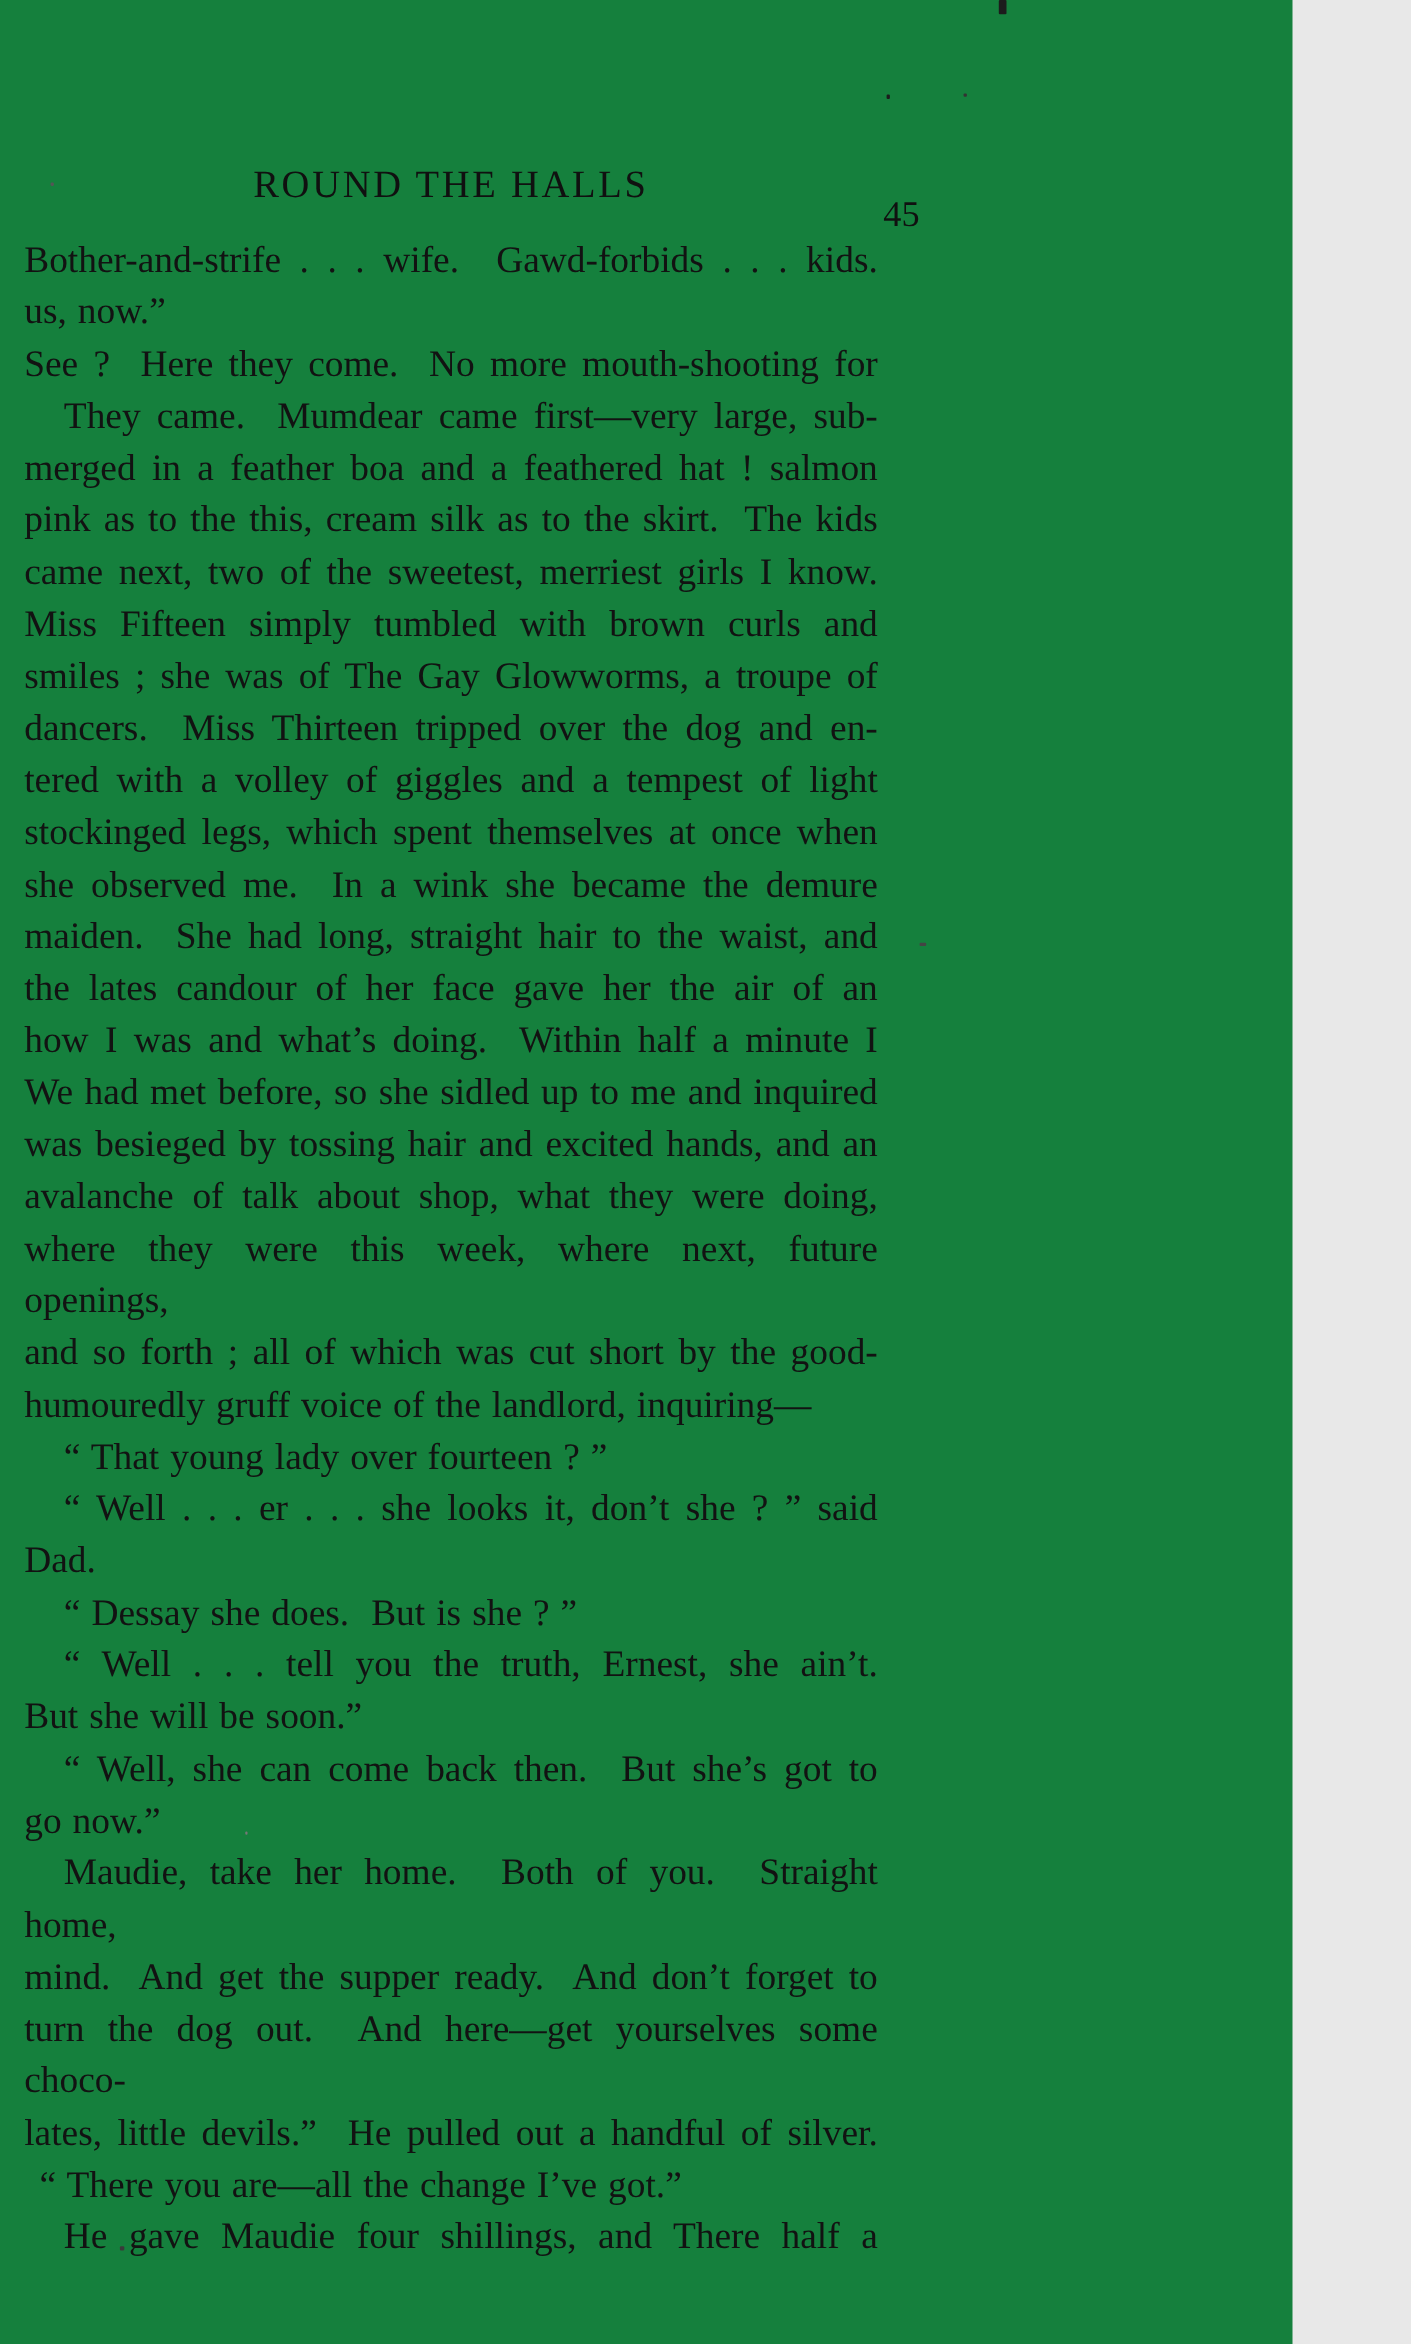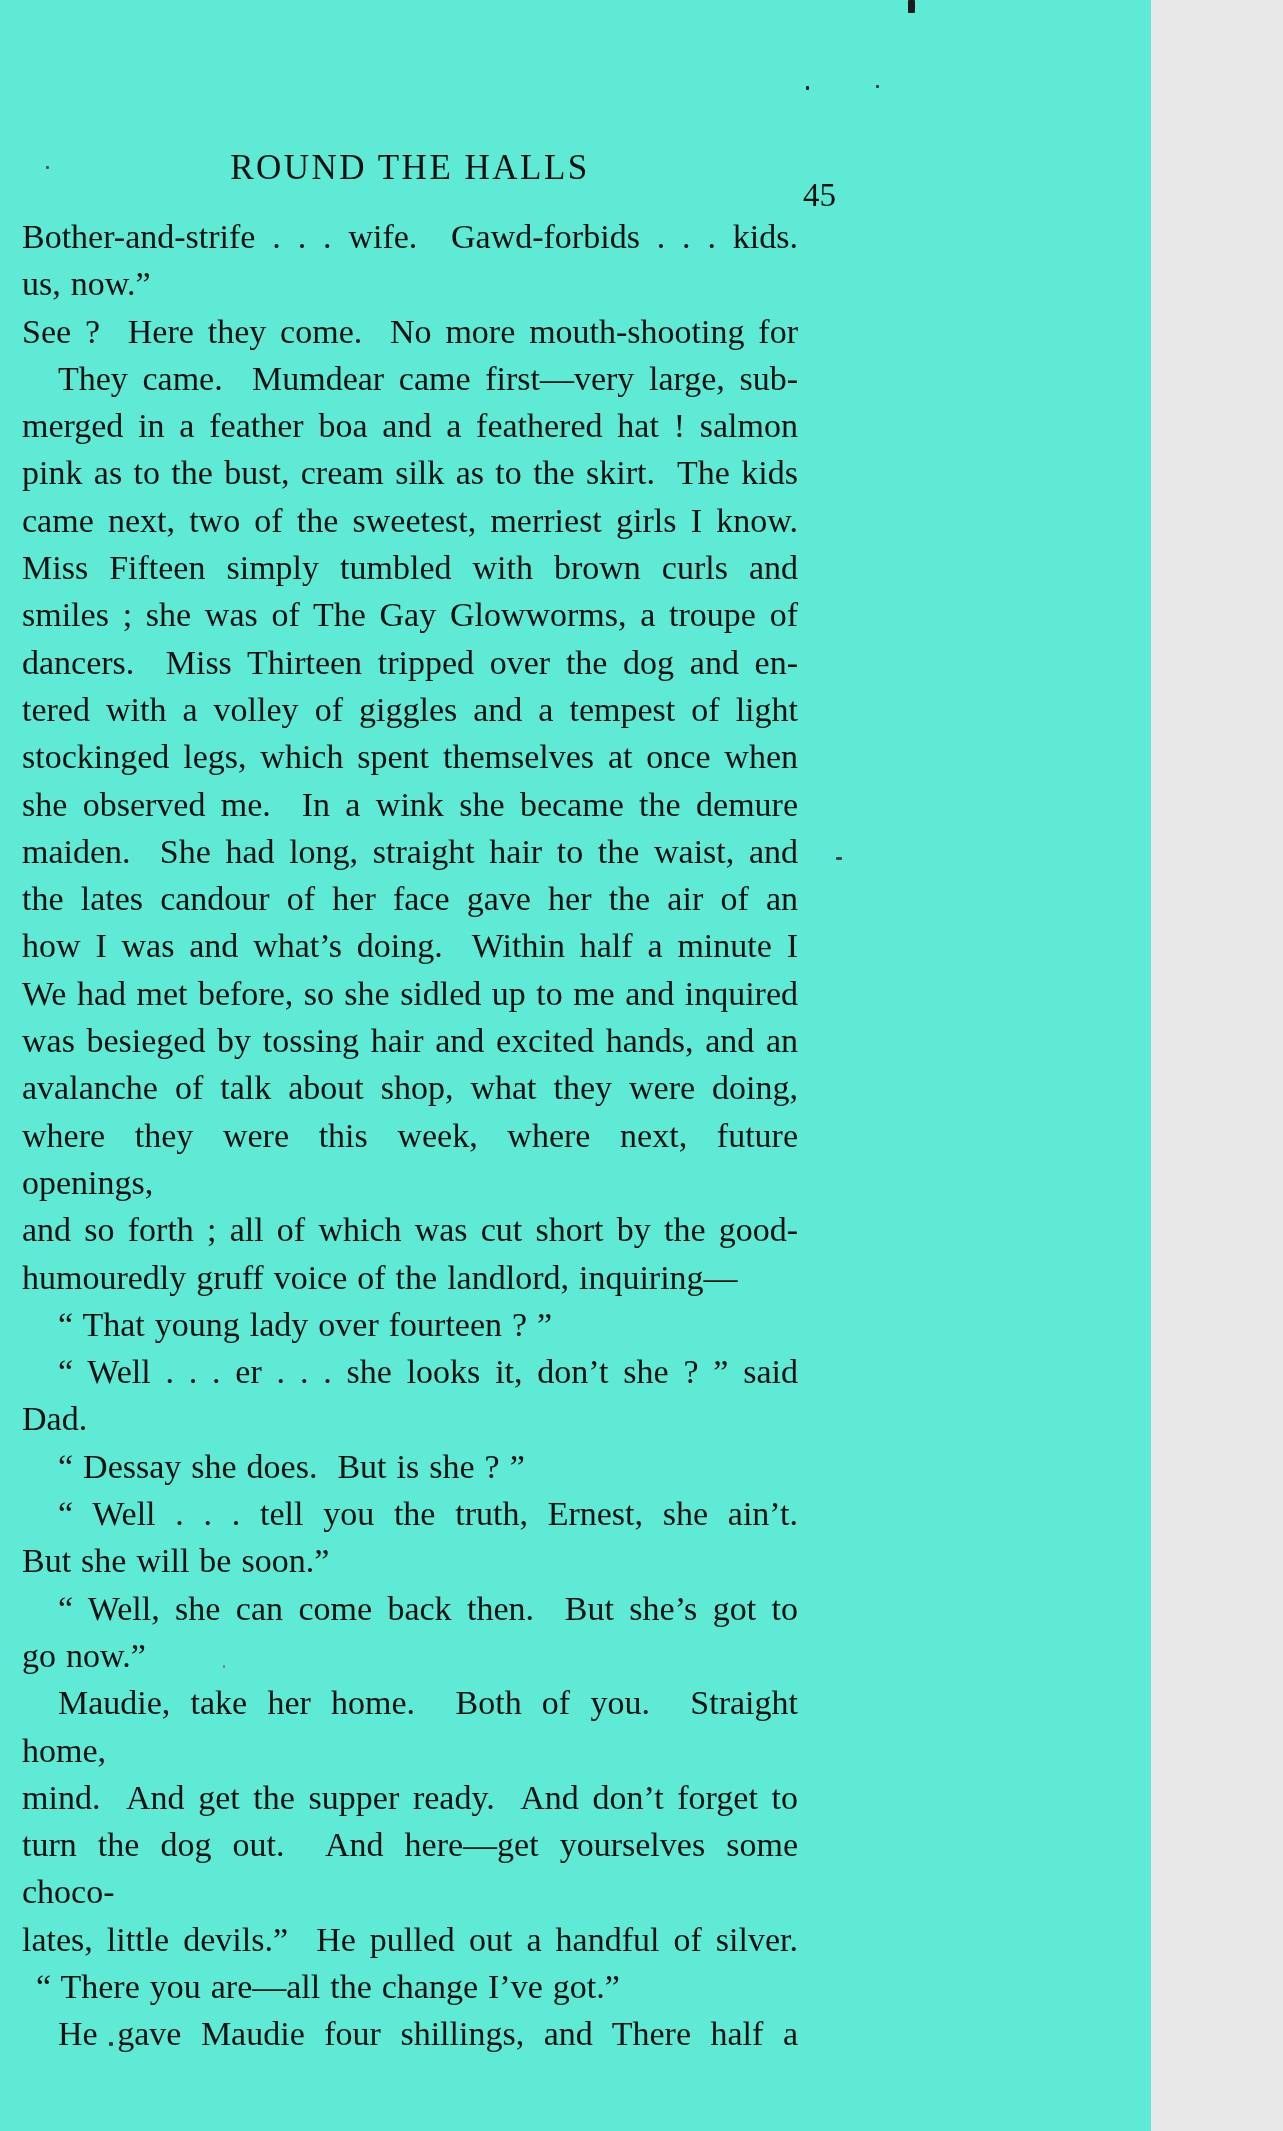--- a/index.html
+++ b/index.html
@@ -1,22 +1,23 @@
 <!DOCTYPE html>
 <html><head>
 <meta charset="utf-8">
 <style>
   html,body{margin:0;padding:0;background:#e8e8e8;}
   .page{
     position:relative;
     width:1151px;height:2131px;
-    background:#5eead4;
+    background:#15803d;
     color:#111111;
     font-family:"Liberation Serif","DejaVu Serif",serif;
     overflow:hidden;
+    padding-left:24px;
   }
   .header{
     position:absolute;
     left:22px;top:148px;width:776px;height:44px;
   }
   .running-title{
     display:block;
     text-align:center;
     font-size:35px;
     letter-spacing:2.5px;
@@ -69,21 +70,21 @@
 
   <div class="body-block">
       <div class="para" data-indent="none">
         <div class="line just">Bother-and-strife . . . wife.  Gawd-forbids . . . kids.</div>
         <div class="line">us, now.”</div>
         <div class="line just">See ?  Here they come.  No more mouth-shooting for</div>
       </div>
       <div class="para" data-indent="normal">
         <div class="line just">They came.  Mumdear came first—very large, sub-</div>
         <div class="line just">merged in a feather boa and a feathered hat ! salmon</div>
-        <div class="line just">pink as to the bust, cream silk as to the skirt.  The kids</div>
+        <div class="line just">pink as to the this, cream silk as to the skirt.  The kids</div>
         <div class="line just">came next, two of the sweetest, merriest girls I know.</div>
         <div class="line just">Miss Fifteen simply tumbled with brown curls and</div>
         <div class="line just">smiles ; she was of The Gay Glowworms, a troupe of</div>
         <div class="line just">dancers.  Miss Thirteen tripped over the dog and en-</div>
         <div class="line just">tered with a volley of giggles and a tempest of light</div>
         <div class="line just">stockinged legs, which spent themselves at once when</div>
         <div class="line just">she observed me.  In a wink she became the demure</div>
         <div class="line just">maiden.  She had long, straight hair to the waist, and</div>
         <div class="line just">the lates candour of her face gave her the air of an</div>
         <div class="line just">how I was and what’s doing.  Within half a minute I</div>

